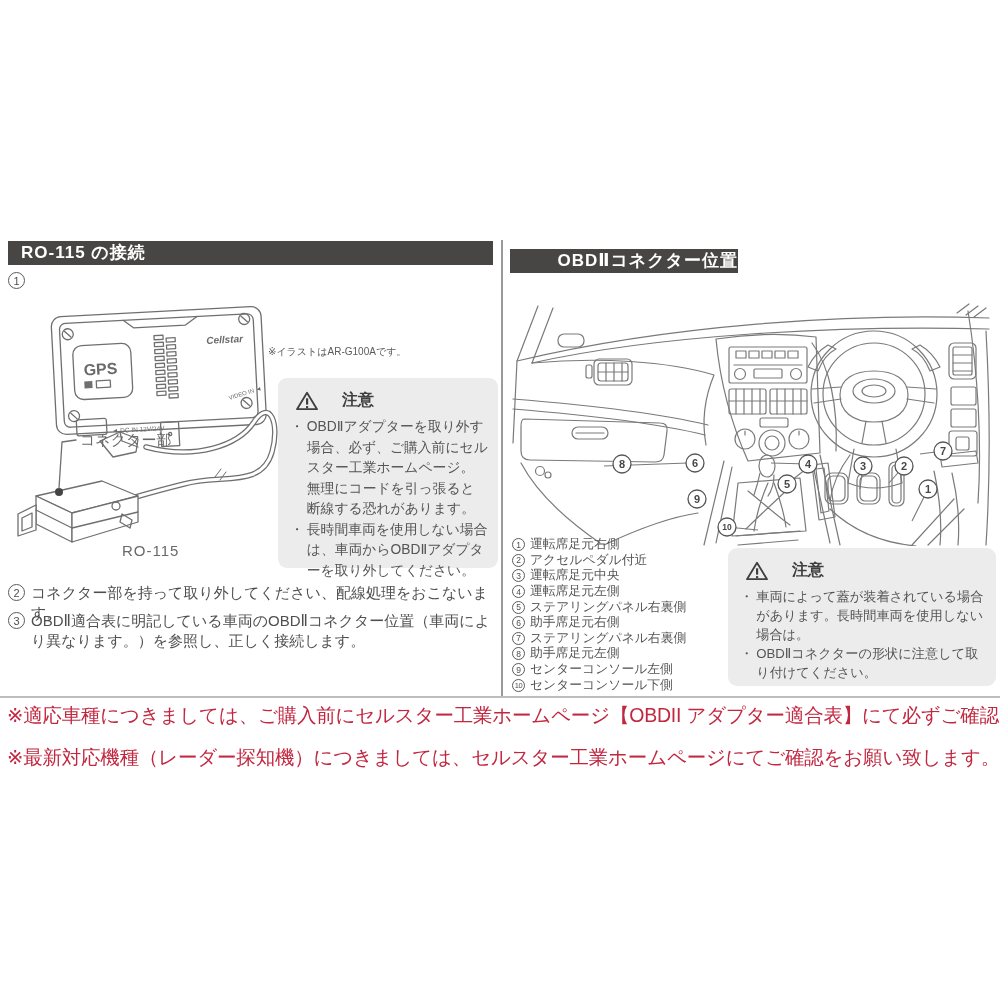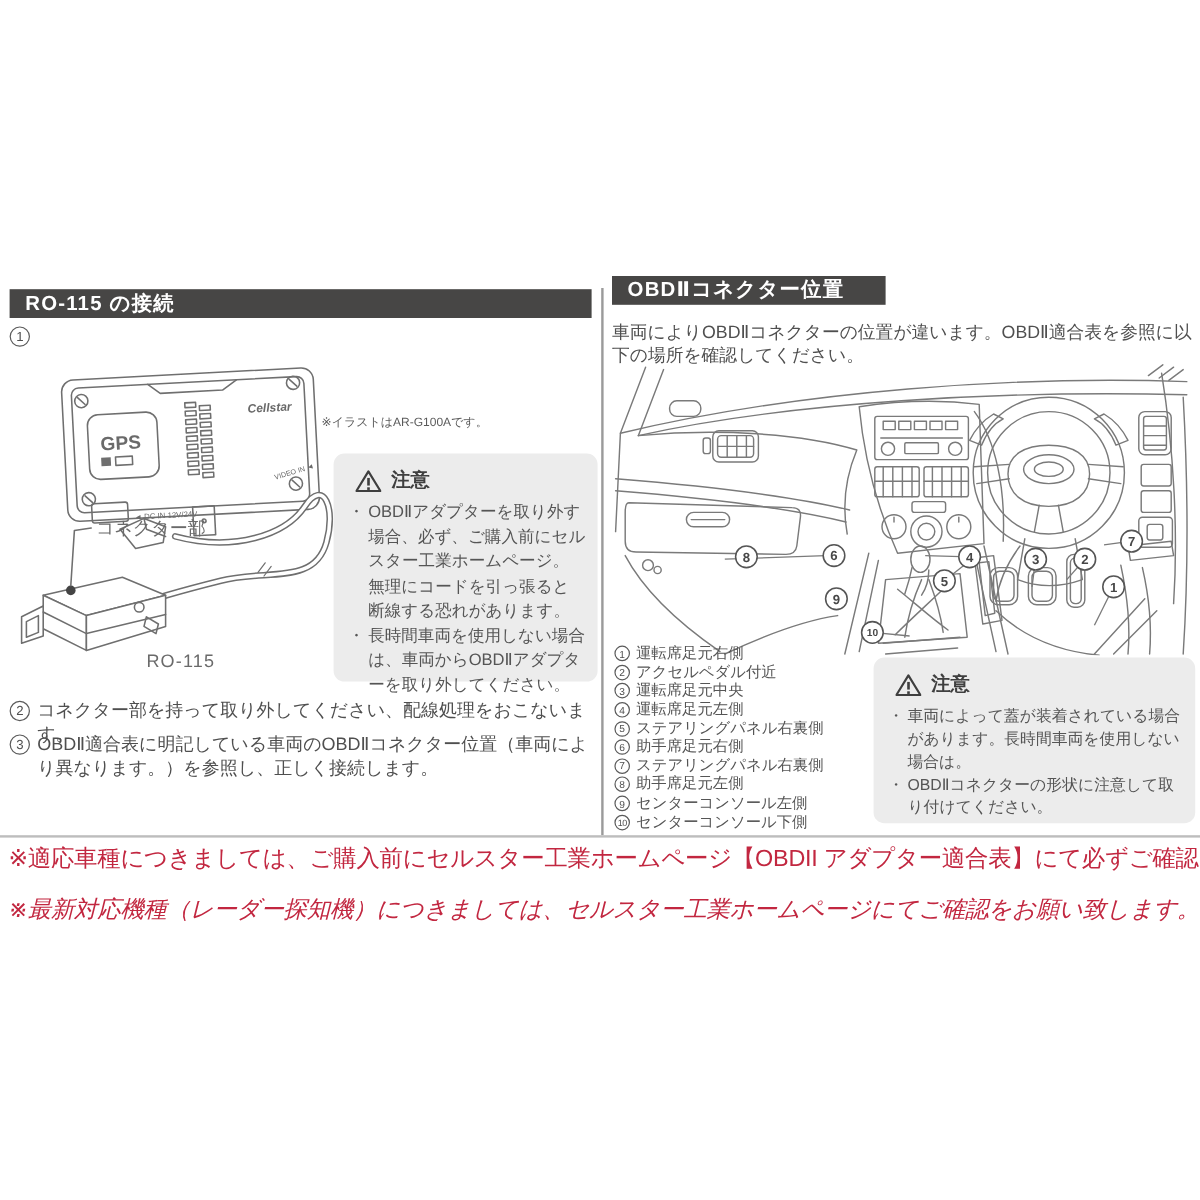--- a/index.html
+++ b/index.html
@@ -2,59 +2,59 @@
 <html><head>
 <meta charset="utf-8">
 <style>
   html,body{margin:0;padding:0;background:#fff;}
   .canvas{position:relative;width:1000px;height:984px;background:#ffffff;
           font-family:"Liberation Sans","DejaVu Sans",sans-serif;color:#4f4f4f;overflow:hidden;}
 
   .hbar{position:absolute;background:#474645;color:#fff;font-weight:bold;font-size:17px;
         line-height:24px;height:24px;padding-left:13px;letter-spacing:1px;box-sizing:border-box;}
   .hb-left{left:8px;top:241px;width:485px;}
-  .hb-right{left:510px;top:230px;width:228px;}
+  .hb-right{left:510px;top:249px;width:228px;text-align:right;}
 
   .step{position:absolute;display:flex;gap:6px;font-size:15px;line-height:20px;align-items:flex-start;}
   .s1{left:8px;top:271px;width:488px;}
   .s2{left:8px;top:583px;width:488px;}
   .s3{left:8px;top:611px;width:490px;}
 
   .cnum{flex:none;display:inline-flex;align-items:center;justify-content:center;
         border:1.4px solid #5a5a5a;border-radius:50%;box-sizing:border-box;color:#4f4f4f;}
   .cnum.lg{width:17px;height:17px;font-size:11px;margin-top:1px;}
   .cnum.sm{width:13px;height:13px;font-size:8.5px;}
   .cnum.w2{font-size:7.5px;letter-spacing:-0.5px;}
 
   .ill-note{position:absolute;left:268px;top:345px;font-size:10px;color:#5a5a5a;}
 
   .caution-box{position:absolute;background:#ececec;border-radius:9px;box-sizing:border-box;
                padding:10px 10px 8px 12px;}
   .cb-left{left:278px;top:378px;width:220px;height:190px;}
   .cb-right{left:728px;top:548px;width:268px;height:138px;}
-  .caution-title{display:flex;align-items:center;gap:8px;font-weight:bold;font-size:16px;
+  .caution-title{display:flex;align-items:center;gap:24px;font-weight:bold;font-size:16px;
                  color:#3f3f3f;margin:2px 0 6px 6px;}
   .warn-icon svg{display:block;}
   .cbullet{display:flex;gap:3px;color:#555;}
   .cb-left .cbullet{font-size:13.8px;line-height:20.5px;}
   .cb-right .cbullet{font-size:13.2px;line-height:19px;}
   .bdot{flex:none;}
 
   .intro{position:absolute;left:510px;top:269px;width:484px;font-size:14.8px;line-height:19px;}
 
   .loc-list{position:absolute;left:512px;top:537px;width:216px;}
   .loc-row{display:flex;align-items:center;gap:5px;height:15.6px;font-size:12.8px;color:#555;}
 
   .vdiv{position:absolute;left:501px;top:240px;width:1.5px;height:456px;background:#9a9a9a;}
   .hdiv{position:absolute;left:0;top:696px;width:1000px;height:1.5px;background:#bdbdbd;}
 
   .fnote{position:absolute;left:7px;font-size:19.5px;color:#c22740;font-weight:500;
          white-space:nowrap;letter-spacing:-0.2px;}
   .n1{top:702px;}
-  .n2{top:744px;font-style:italic;}
+  .n2{top:744px;}
 
   .device-svg{position:absolute;left:10px;top:300px;width:272px;height:262px;}
   .car-svg{position:absolute;left:508px;top:303px;width:484px;height:243px;}
   .dtx{fill:#6a6a6a;stroke:none;font-family:"Liberation Sans","DejaVu Sans",sans-serif;}
   .b{font-weight:bold;}
   .i{font-style:italic;font-weight:bold;}
 </style>
 </head>
 <body>
 
@@ -162,21 +162,20 @@
   </div>
   <div class="step s3">
     <span class="cnum lg">3</span>
     <span>OBDⅡ適合表に明記している車両のOBDⅡコネクター位置（車両により異なります。）を参照し、正しく接続します。</span>
   </div>
 
   <div class="hbar hb-right">
     <span>OBDⅡコネクター位置</span>
   </div>
 
-  <div class="intro">車両によりOBDⅡコネクターの位置が違います。OBDⅡ適合表を参照に以下の場所を確認してください。</div>
 
   <svg class="car-svg" viewBox="0 0 484 243">
     <g stroke="#7a7a7a" fill="none" stroke-width="1.2" stroke-linejoin="round" stroke-linecap="round">
       <path d="M30,3 L9,58 L5,140"></path>
       <path d="M45,5 L24,60"></path>
       <path d="M9,58 C160,22 340,10 481,15"></path>
       <path d="M24,60 C150,32 330,22 481,26"></path>
       <rect x="50" y="31" width="26" height="13" rx="6"></rect>
       <path d="M449,10 l12,-9 M458,12 l12,-9 M466,14 l12,-9"></path>
       <path d="M24,60 C90,54 160,58 206,72 C196,96 194,120 198,142"></path>

